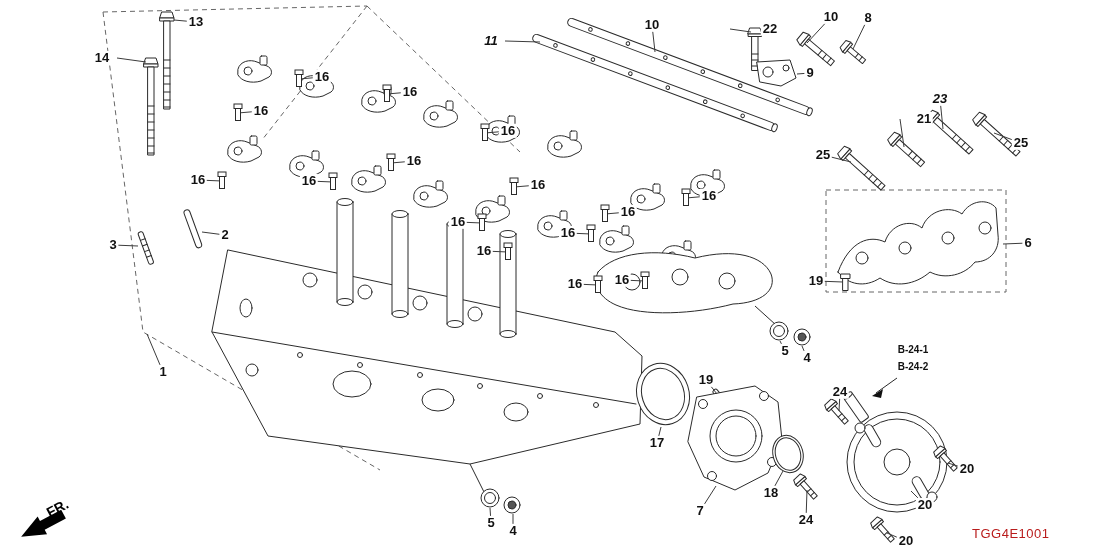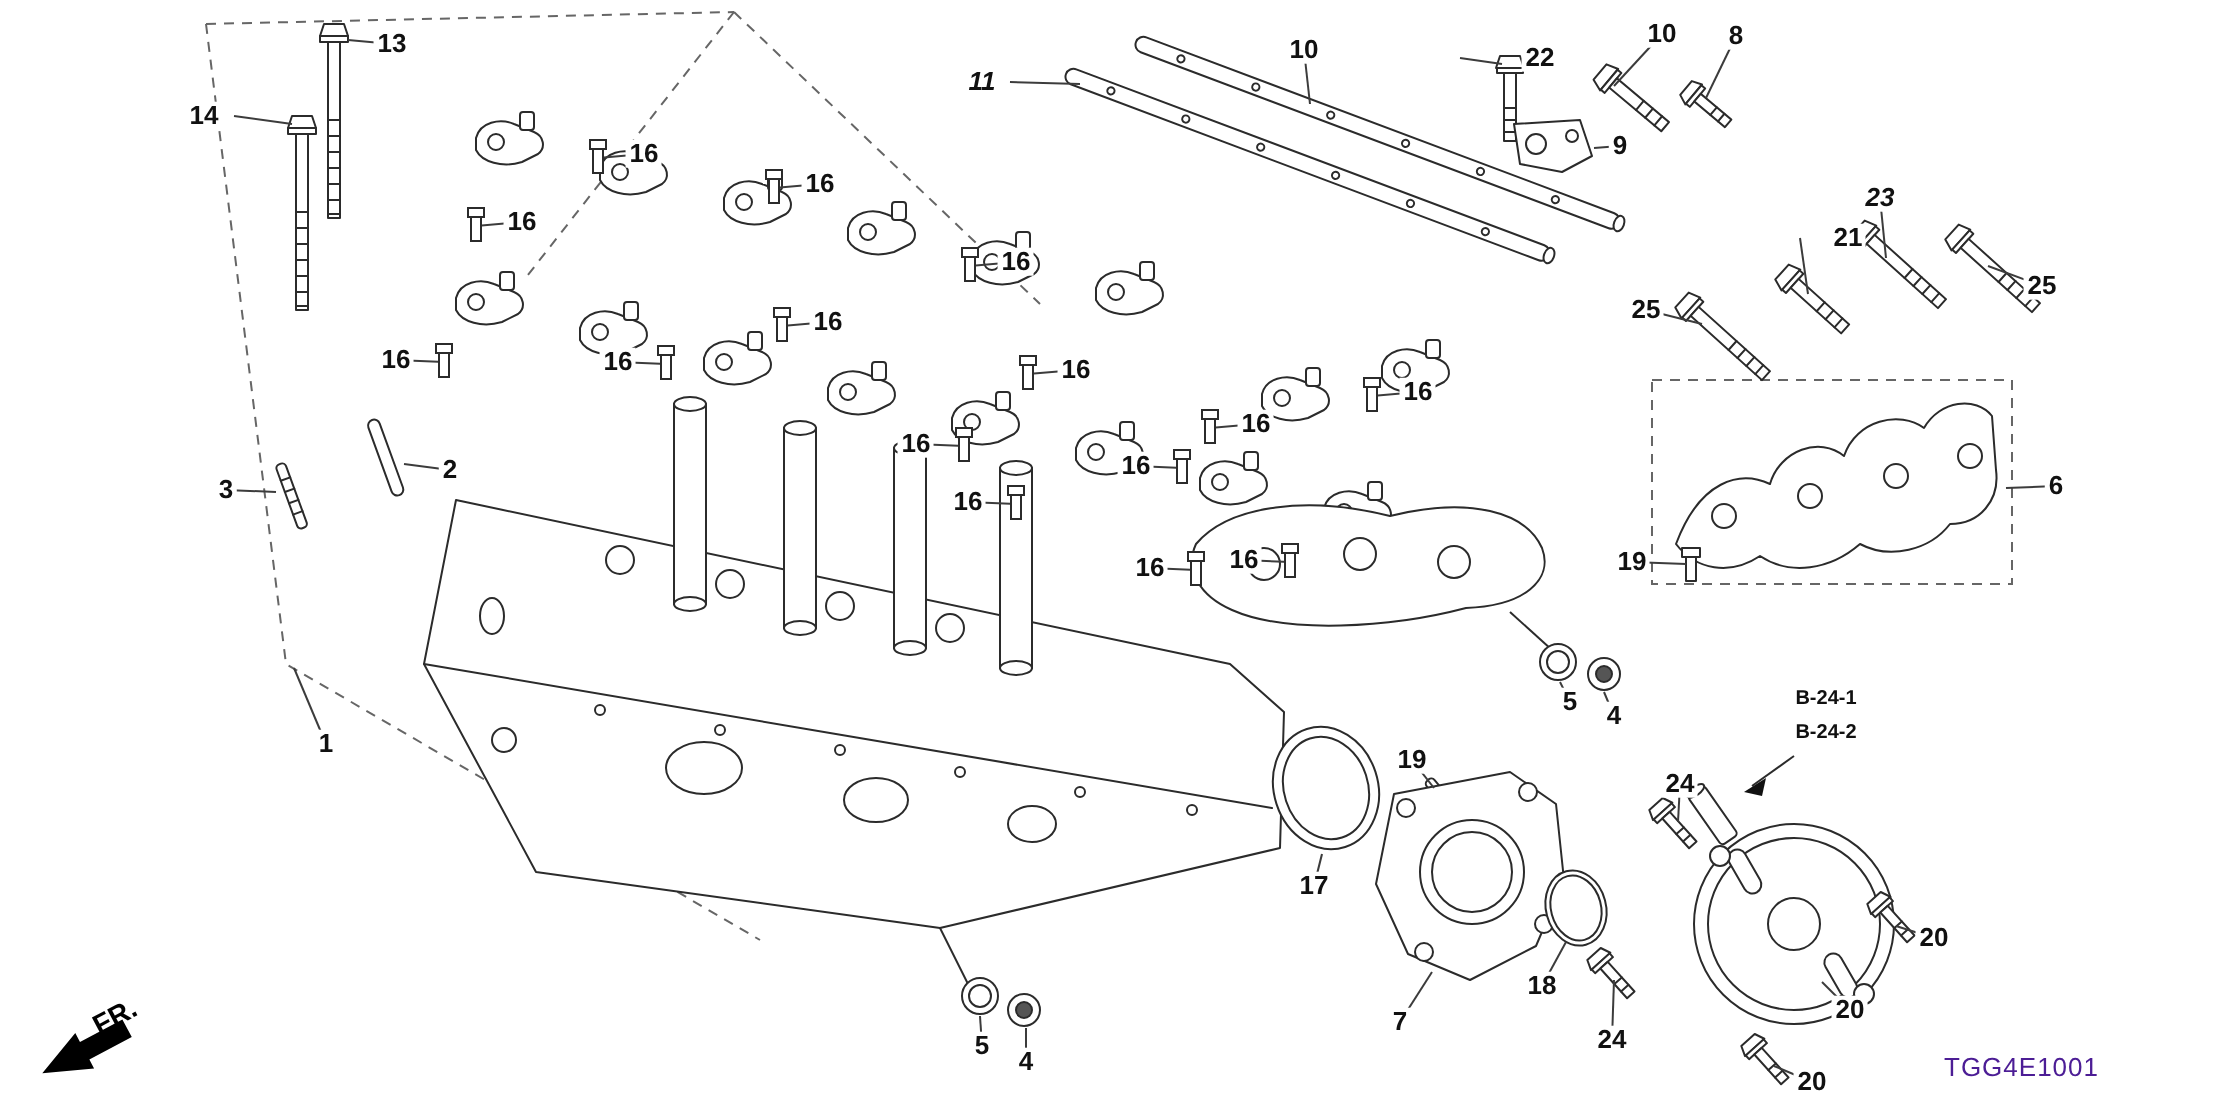--- a/index.html
+++ b/index.html
@@ -9,21 +9,21 @@
   .part{stroke:#2b2b2b;fill:#fff;stroke-width:1;stroke-linejoin:round;stroke-linecap:round}
   .thin{stroke:#2b2b2b;fill:none;stroke-width:1}
   .dashed path{stroke:#666;stroke-width:1;stroke-dasharray:5 4;fill:none}
   #leader-lines line{stroke:#3c3c3c;stroke-width:1}
   #small-bolts rect{fill:#fff;stroke:#2b2b2b;stroke-width:1}
   .callout{position:absolute;transform:translate(-50%,-50%);font-size:13px;font-weight:700;
            color:#111;background:#fff;padding:0 2px;line-height:1.1;white-space:nowrap}
   .ref{position:absolute;width:74px;text-align:center;font-size:10px;font-weight:700;color:#111}
   .fr-label{position:absolute;left:46px;top:500px;font-size:14px;font-weight:700;color:#000;
             transform:rotate(-28deg)}
-  .code{position:absolute;left:972px;top:526px;font-size:13px;color:#4c1d95;letter-spacing:.5px}
+  .code{position:absolute;left:972px;top:526px;font-size:13px;color:#b91c1c;letter-spacing:.5px}
 </style>
 </head>
 <body>
 
 <div class="stage">
 
   <svg class="art" width="1108" height="554" viewBox="0 0 1108 554">
     <defs>
       <g id="bolt90">
         <path d="M-5,0 h10 l2,6 h-14 z"></path>

